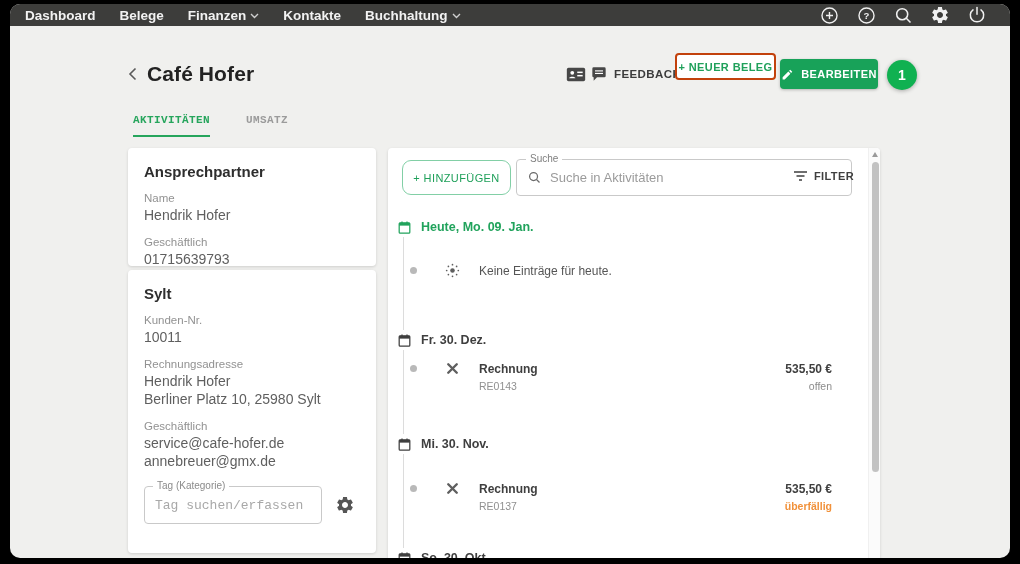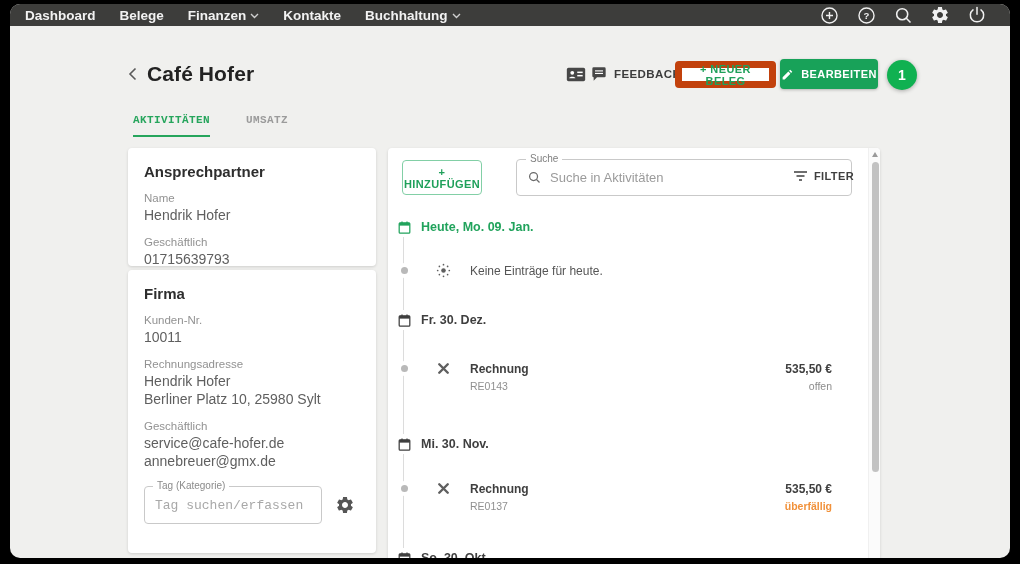--- a/index.html
+++ b/index.html
@@ -13,21 +13,21 @@
   .nav-item svg { margin-top:2px; }
   .nav-icons { display:flex; align-items:center; gap:15px; }
   .nav-icon { width:22px; height:22px; display:flex; align-items:center; justify-content:center; cursor:pointer; }
 
   
   .back-btn { position:absolute; left:112px; top:60px; width:20px; height:20px; display:flex; align-items:center; justify-content:center; cursor:pointer; }
   .page-title { position:absolute; left:137px; top:58px; font-size:21px; font-weight:700; color:#222; letter-spacing:.1px; }
   .hdr-icon-btn { position:absolute; top:62px; width:20px; height:18px; cursor:pointer; }
   .feedback-btn { position:absolute; left:581px; top:62px; display:flex; align-items:center; gap:7px; cursor:pointer; }
   .feedback-label { font-size:11.5px; font-weight:700; color:#3c3c3c; letter-spacing:.4px; }
-  .btn-outline-green { position:absolute; left:665px; top:57px; width:101px; height:27px; background:#fff; border:7px solid #c2410c; border-radius:4px; color:#1fa05a; font-size:11px; font-weight:700; letter-spacing:.4px; display:flex; align-items:center; justify-content:center; cursor:pointer; }
+  .btn-outline-green { position:absolute; left:665px; top:49px; width:101px; height:27px; background:#fff; border:2px solid #c2410c; border-radius:4px; color:#1fa05a; font-size:11px; font-weight:700; letter-spacing:.4px; display:flex; align-items:center; justify-content:center; cursor:pointer; }
   .btn-filled-green { position:absolute; left:770px; top:55px; width:98px; height:30px; background:#18a259; border:none; border-radius:4px; color:#fff; font-size:11px; font-weight:700; letter-spacing:.4px; display:flex; align-items:center; justify-content:center; gap:7px; cursor:pointer; box-shadow:0 1px 3px rgba(0,0,0,.25); }
   .step-badge { position:absolute; width:30px; height:30px; border-radius:50%; background:#10b151; color:#fff; font-size:14px; font-weight:700; display:flex; align-items:center; justify-content:center; box-shadow:0 1px 4px rgba(0,0,0,.3); z-index:30; }
   .badge-1 { left:877px; top:56px; }
 
   
   .tabs { position:absolute; left:123px; top:110px; display:flex; gap:36px;font-family:Liberation Mono, monospace; }
   .tab { font-size:11px; font-weight:700; letter-spacing:.4px; padding-bottom:9px; cursor:pointer; }
   .tab.active { color:#26a55c; border-bottom:2px solid #26a55c; }
   .tab.inactive { color:#9b9b9b; }
 
@@ -41,35 +41,35 @@
   .field-value { font-size:14px; color:#5f5f5f; margin-top:2px; line-height:18px; white-space:pre-line; }
   .tag-row { margin-top:16px; display:flex; align-items:center; gap:13px; }
   .tag-input-wrap { position:relative; width:178px; }
   .tag-input-wrap .float-label { position:absolute; top:-6px; left:9px; background:#fff; padding:0 4px; font-size:10px; color:#8b8b8b; }
   .tag-input { width:100%; height:38px; border:1px solid #c9c9c9; border-radius:4px; padding:0 10px; font-size:13px; color:#3b82f6; outline:none; font-family:Liberation Mono, monospace; }
   .tag-input::placeholder { color:#a8a8a8; }
   .gear-btn { width:20px; height:20px; cursor:pointer; }
 
   
   .panel { position:absolute; left:378px; top:144px; width:492px; height:410px; background:#fff; border-radius:4px 4px 0 0; box-shadow:0 1px 3px rgba(0,0,0,.14); overflow:hidden; }
-  .toolbar-add { position:absolute; left:14px; top:12px; width:80px; height:35px; background:#fff; border:1px solid #82cfa6; border-radius:4px; color:#1fa05a; font-size:11px; font-weight:700; letter-spacing:.4px; display:flex; align-items:center; justify-content:center; cursor:pointer; }
+  .toolbar-add { position:absolute; left:14px; top:12px; width:109px; height:35px; background:#fff; border:1px solid #82cfa6; border-radius:9px; color:#1fa05a; font-size:11px; font-weight:400; letter-spacing:.4px; display:flex; align-items:center; justify-content:center; cursor:pointer; }
   .search-wrap { position:absolute; left:128px; top:11px; width:336px; }
   .search-wrap .float-label { position:absolute; top:-6px; left:10px; background:#fff; padding:0 4px; font-size:10px; color:#7f7f7f; z-index:2; }
   .search-box { display:flex; align-items:center; gap:8px; height:37px; border:1px solid #c9c9c9; border-radius:4px; padding:0 10px; background:#fff; }
   .search-box input { border:none; outline:none; flex:1; font-size:13px; color:#555; font-family:"Liberation Sans", sans-serif; }
   .search-box input::placeholder { color:#9b9b9b; }
   .filter-btn { position:absolute; right:26px; top:22px; display:flex; align-items:center; gap:7px; cursor:pointer; }
   .filter-label { font-size:11px; font-weight:700; color:#3f3f3f; letter-spacing:.4px; }
 
   .tl-line { position:absolute; left:15px; top:88px; bottom:0; width:1px; background:#dcdcdc; }
   .tl-date { position:absolute; left:0; display:flex; align-items:center; gap:9px; height:20px; z-index:2; }
   .cal-wrap { width:16px; height:20px; background:#fff; display:flex; align-items:center; justify-content:center; margin-left:8px; }
   .tl-date-label { font-size:12.5px; font-weight:700; color:#3f3f3f; }
   .tl-date-label.green { color:#21a35c; }
-  .tl-entry { position:absolute; left:0; right:0; z-index:2; cursor:pointer;padding-left:39px; }
+  .tl-entry { position:absolute; left:9px; right:0; z-index:2; cursor:pointer;padding-left:39px; }
   .tl-dot { position:absolute; left:13px; width:7px; height:7px; border-radius:50%; background:#b9b9b9; box-shadow:0 0 0 4px #fff; }
   .entry-icon { position:absolute; left:47px; width:17px; height:17px; }
   .entry-title { position:absolute; left:82px; font-size:12px; font-weight:700; color:#3f3f3f; }
   .entry-sub { position:absolute; left:82px; font-size:10.5px; color:#909090; }
   .entry-amount { position:absolute; right:48px; font-size:12px; font-weight:700; color:#3f3f3f; }
   .entry-status { position:absolute; right:48px; font-size:10.5px; color:#8c8c8c; }
   .entry-status.overdue { color:#f1913a;font-weight:bold; }
   .empty-label { position:absolute; left:82px; font-size:12px; color:#555; }
 
   .scrollbar { position:absolute; right:0; top:0; bottom:0; width:12px; background:#fbfbfb; border-left:1px solid #f0f0f0; cursor:pointer; }
@@ -184,21 +184,21 @@
       <div class="field-label">Name</div>
       <div class="field-value">Hendrik Hofer</div>
     </div>
     <div class="field">
       <div class="field-label">Geschäftlich</div>
       <div class="field-value">01715639793</div>
     </div>
   </div>
 
   <div class="card card-company">
-    <div class="card-title">Firma</div>
+    <div class="card-title">Sylt</div>
     <div class="field">
       <div class="field-label">Kunden-Nr.</div>
       <div class="field-value">10011</div>
     </div>
     <div class="field">
       <div class="field-label">Rechnungsadresse</div>
       <div class="field-value">Hendrik Hofer
 Berliner Platz 10, 25980 Sylt</div>
     </div>
     <div class="field">
@@ -265,21 +265,21 @@
             <circle cx="17.8" cy="17.8" r="1.2"></circle>
             <circle cx="12" cy="20.2" r="1.2"></circle>
             <circle cx="6.2" cy="17.8" r="1.2"></circle>
             <circle cx="3.8" cy="12" r="1.2"></circle>
             <circle cx="6.2" cy="6.2" r="1.2"></circle>
           </svg>
       </span>
       <span class="empty-label" style="top:7px;">Keine Einträge für heute.</span>
     </div>
 
-    <div class="tl-date" style="top:162px;">
+    <div class="tl-date" style="top:182px;">
       <span class="cal-wrap">
         <svg class="ico" width="15" height="15" viewBox="0 0 24 24" stroke="#3f3f3f" fill="none" stroke-width="2">
             <path d="M8 2.5V6M16 2.5V6"></path>
             <rect x="3.5" y="4.5" width="17" height="16.5" rx="1.5"></rect>
             <rect x="3.5" y="4.5" width="17" height="4.5" fill="#3f3f3f" stroke="none"></rect>
           </svg>
       </span>
       <span class="tl-date-label">Fr. 30. Dez.</span>
     </div>
 

